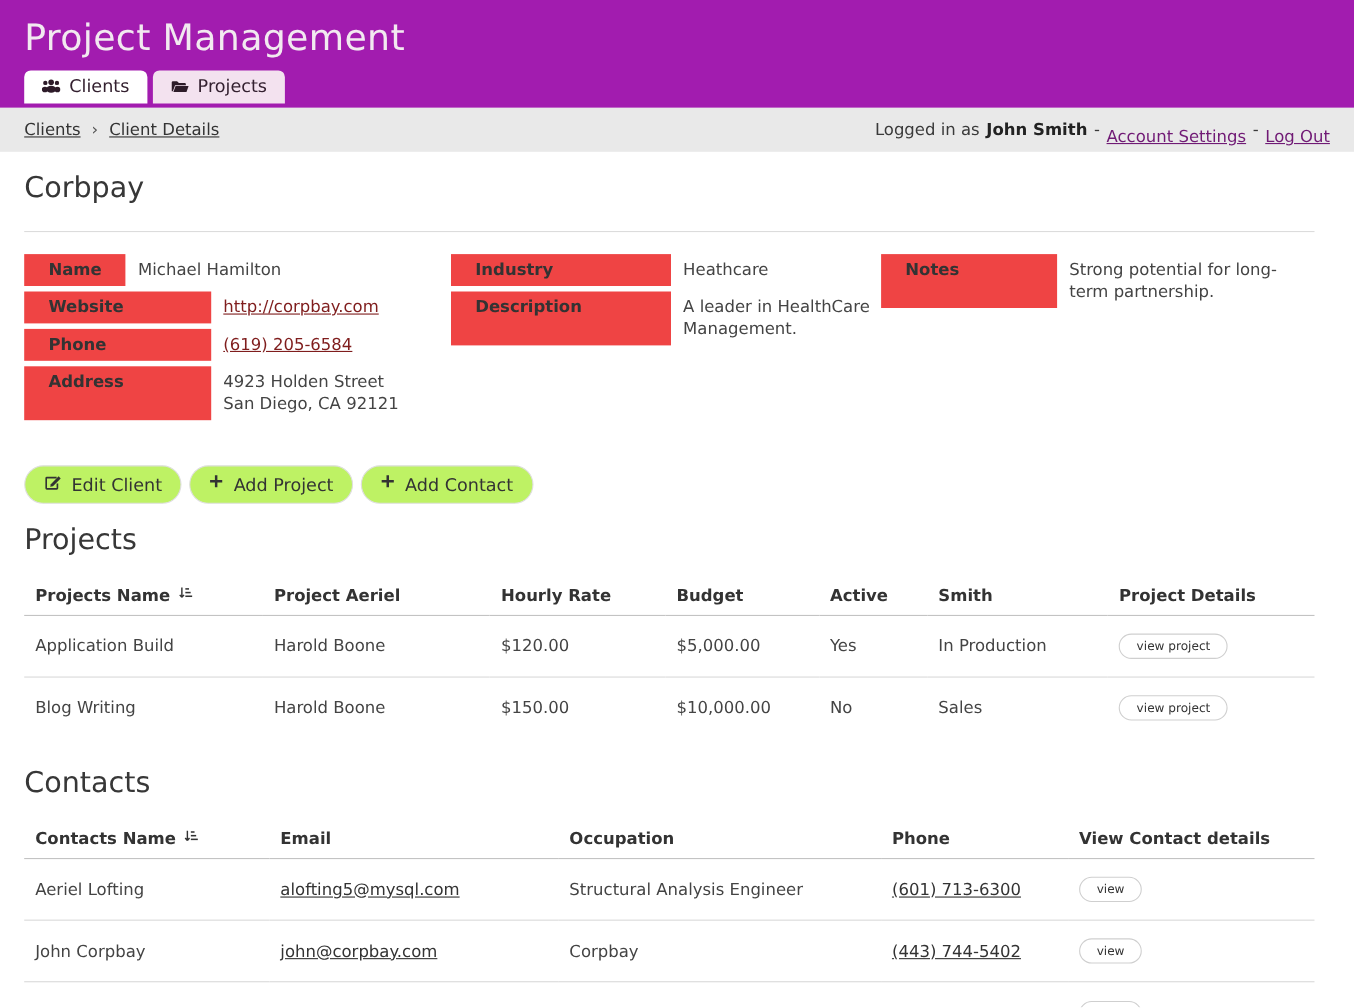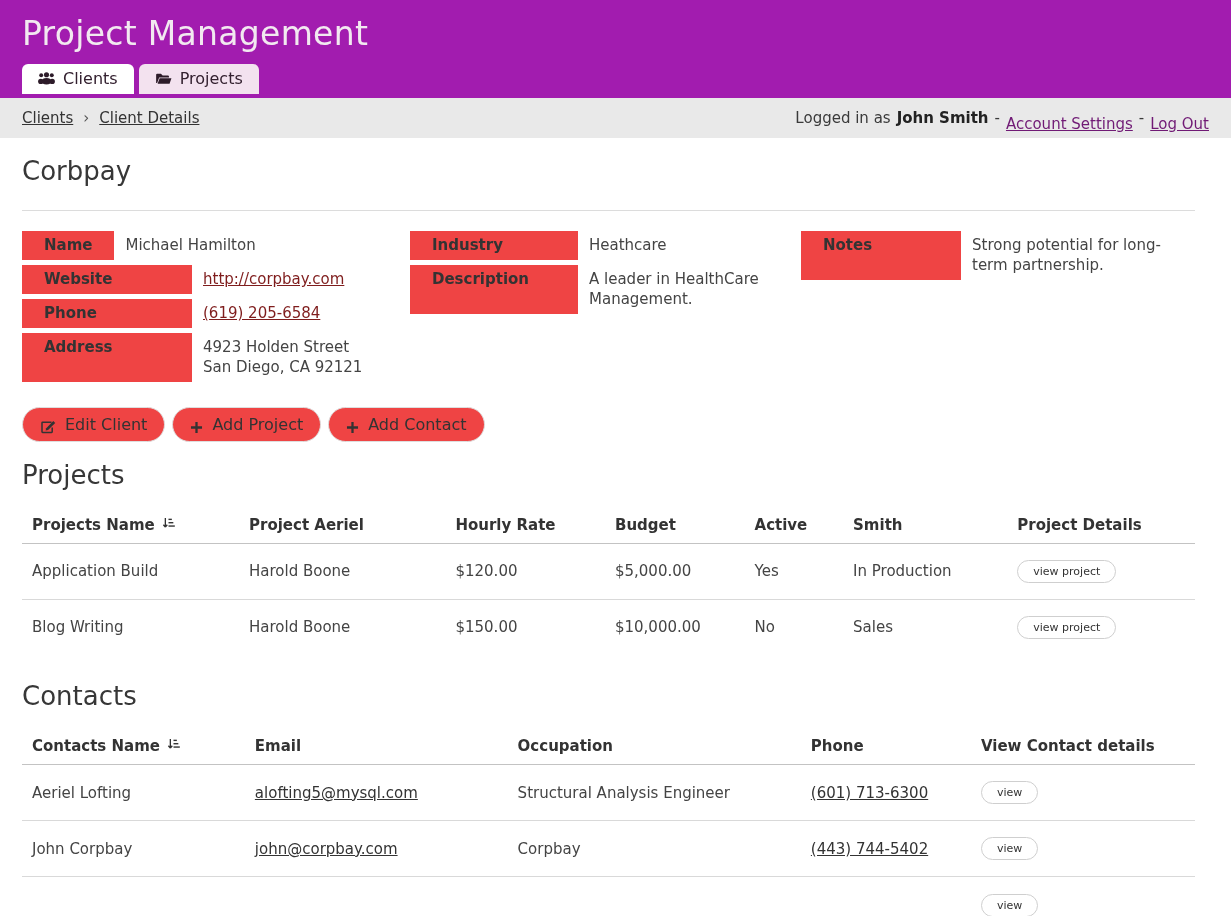--- a/index.html
+++ b/index.html
@@ -86,44 +86,45 @@
     background: #ef4444;
     font-weight: 700;
     font-size: 15px;
     color: #333;
     padding: 4px 22px;
     width: 170px;
     flex: 0 0 auto;
     line-height: 1.4;
   }
   .dlabel.narrow { width: auto; }
-  .dlabel.mid { width: 168px; }
+  .dlabel.mid { width: 200px; }
   .dlabel.notes { width: 160px; }
   .dvalue {
     font-size: 15px;
     color: #444;
     padding: 4px 0 4px 11px;
     line-height: 1.35;
     max-width: 205px;
   }
   .dvalue.wide { max-width: 230px; }
   .dvalue a { color: #7f1d1d; text-decoration: underline; }
 
   
   .actions { margin-top: 25px; display: flex; gap: 7px; }
   .action-btn {
-    display: inline-flex; align-items: flex-end; gap: 9px;
-    background: #ef4444;
+    display: inline-flex; align-items: flex-start; gap: 9px;
+    background: #bef264;
     border: 1px solid #dedede;
     border-radius: 18px;
     padding: 7px 17px;
     font-size: 16px;
     color: #333;
     font-family: inherit;
     cursor: pointer;
+    margin-top: 16px;
   }
   .action-btn svg { display: block; }
 
   .projects-title { margin-top: 16px; }
   .contacts-title { margin-top: 24px; }
 
   
   table { width: 100%; border-collapse: collapse; margin-top: 14px; }
   th {
     text-align: left;

